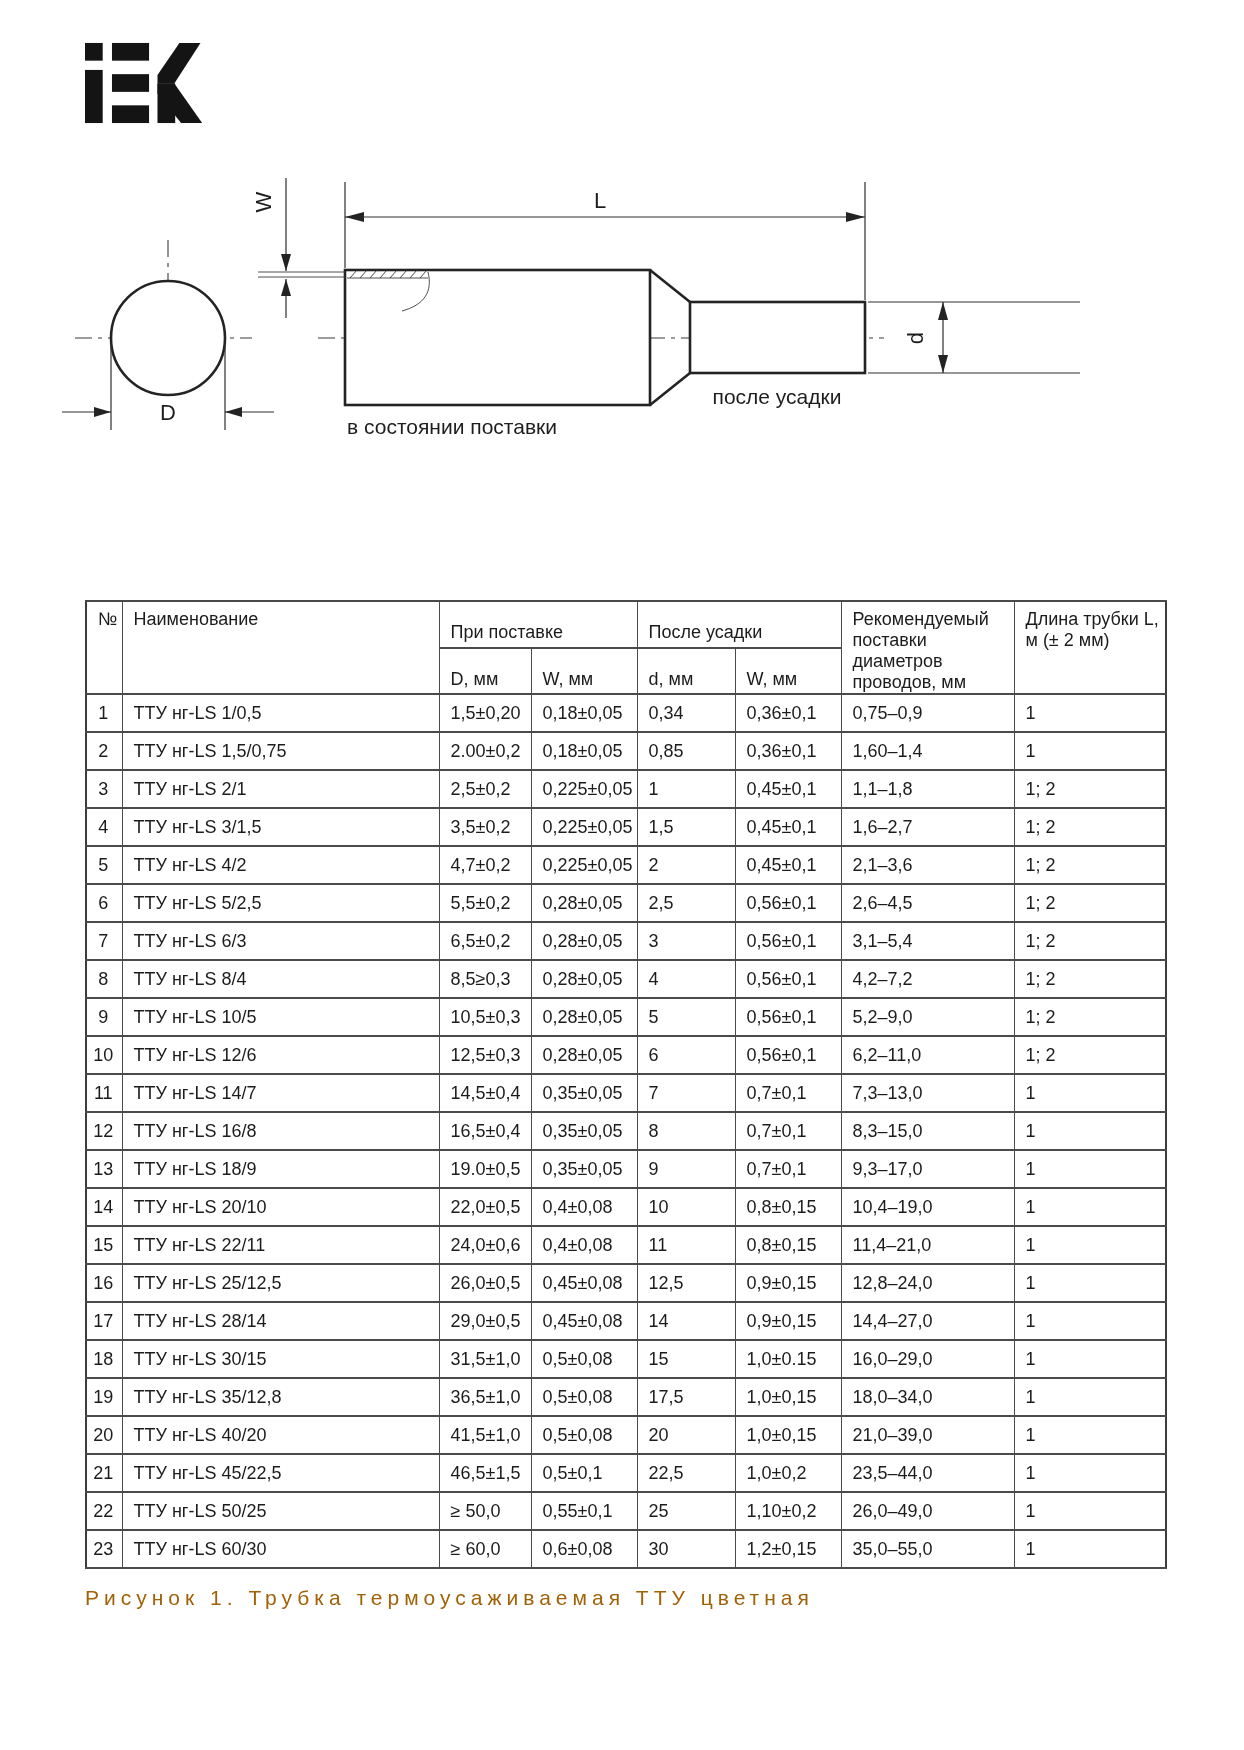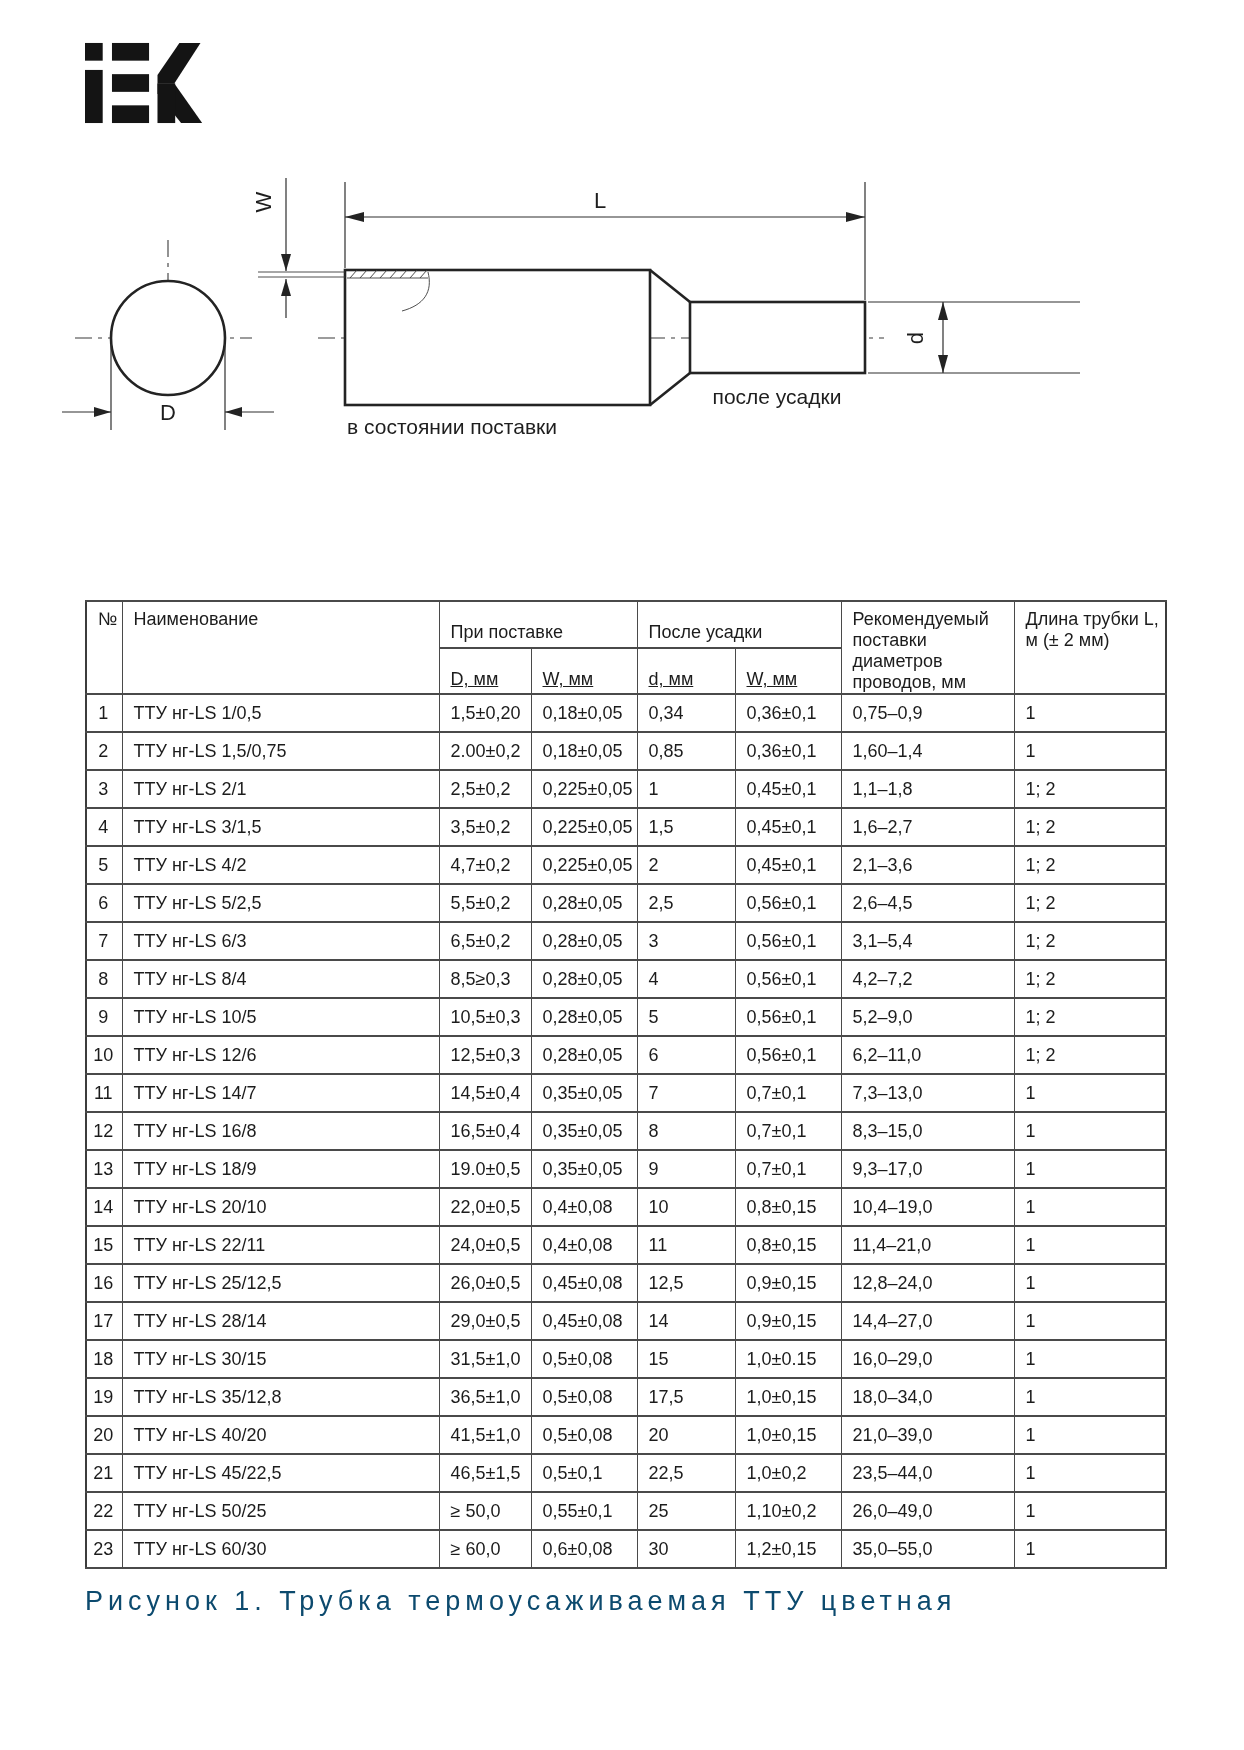--- a/index.html
+++ b/index.html
@@ -35,29 +35,29 @@
     border:1.5px solid #4a4a4a;
     border-top-width:2px;border-bottom-width:2px;
     font-weight:normal;text-align:left;
     padding:0 4px 0 11px;
     overflow:hidden;white-space:normal;
   }
   table.spec thead th{vertical-align:top;padding-top:7px;line-height:21px;}
   table.spec thead tr.grp th.mid{vertical-align:middle;padding-top:16px;}
   table.spec thead tr.grp{height:40px;}
   table.spec thead tr.sub{height:35px;}
-  table.spec thead tr.sub th{vertical-align:middle;padding-top:17px;text-decoration:underline;}
+  table.spec thead tr.sub th{vertical-align:middle;padding-top:17px;}
   table.spec tbody tr{height:38px;}
   table.spec tbody td{vertical-align:middle;}
   table.spec td.c-num{text-align:center;padding-left:2px;}
   th.h-num{text-align:center;padding-left:2px;}
   
   .caption{
     position:absolute;left:85px;top:1586px;
-    font-size:27px;letter-spacing:5px;color:#0c4a6e;
+    font-size:21px;letter-spacing:5px;color:#a16207;
     white-space:nowrap;
   }
 </style>
 </head>
 <body>
 
 <div class="logo" aria-label="IEK">
   <svg viewBox="0 0 140 95">
     <rect class="blk" x="0" y="0" width="21" height="21"></rect>
     <rect class="blk" x="0" y="32" width="21" height="63"></rect>
@@ -295,21 +295,21 @@
         <td>22,0±0,5</td>
         <td>0,4±0,08</td>
         <td>10</td>
         <td>0,8±0,15</td>
         <td>10,4–19,0</td>
         <td>1</td>
       </tr>
       <tr>
         <td class="c-num">15</td>
         <td>ТТУ нг-LS 22/11</td>
-        <td>24,0±0,5</td>
+        <td>24,0±0,6</td>
         <td>0,4±0,08</td>
         <td>11</td>
         <td>0,8±0,15</td>
         <td>11,4–21,0</td>
         <td>1</td>
       </tr>
       <tr>
         <td class="c-num">16</td>
         <td>ТТУ нг-LS 25/12,5</td>
         <td>26,0±0,5</td>

